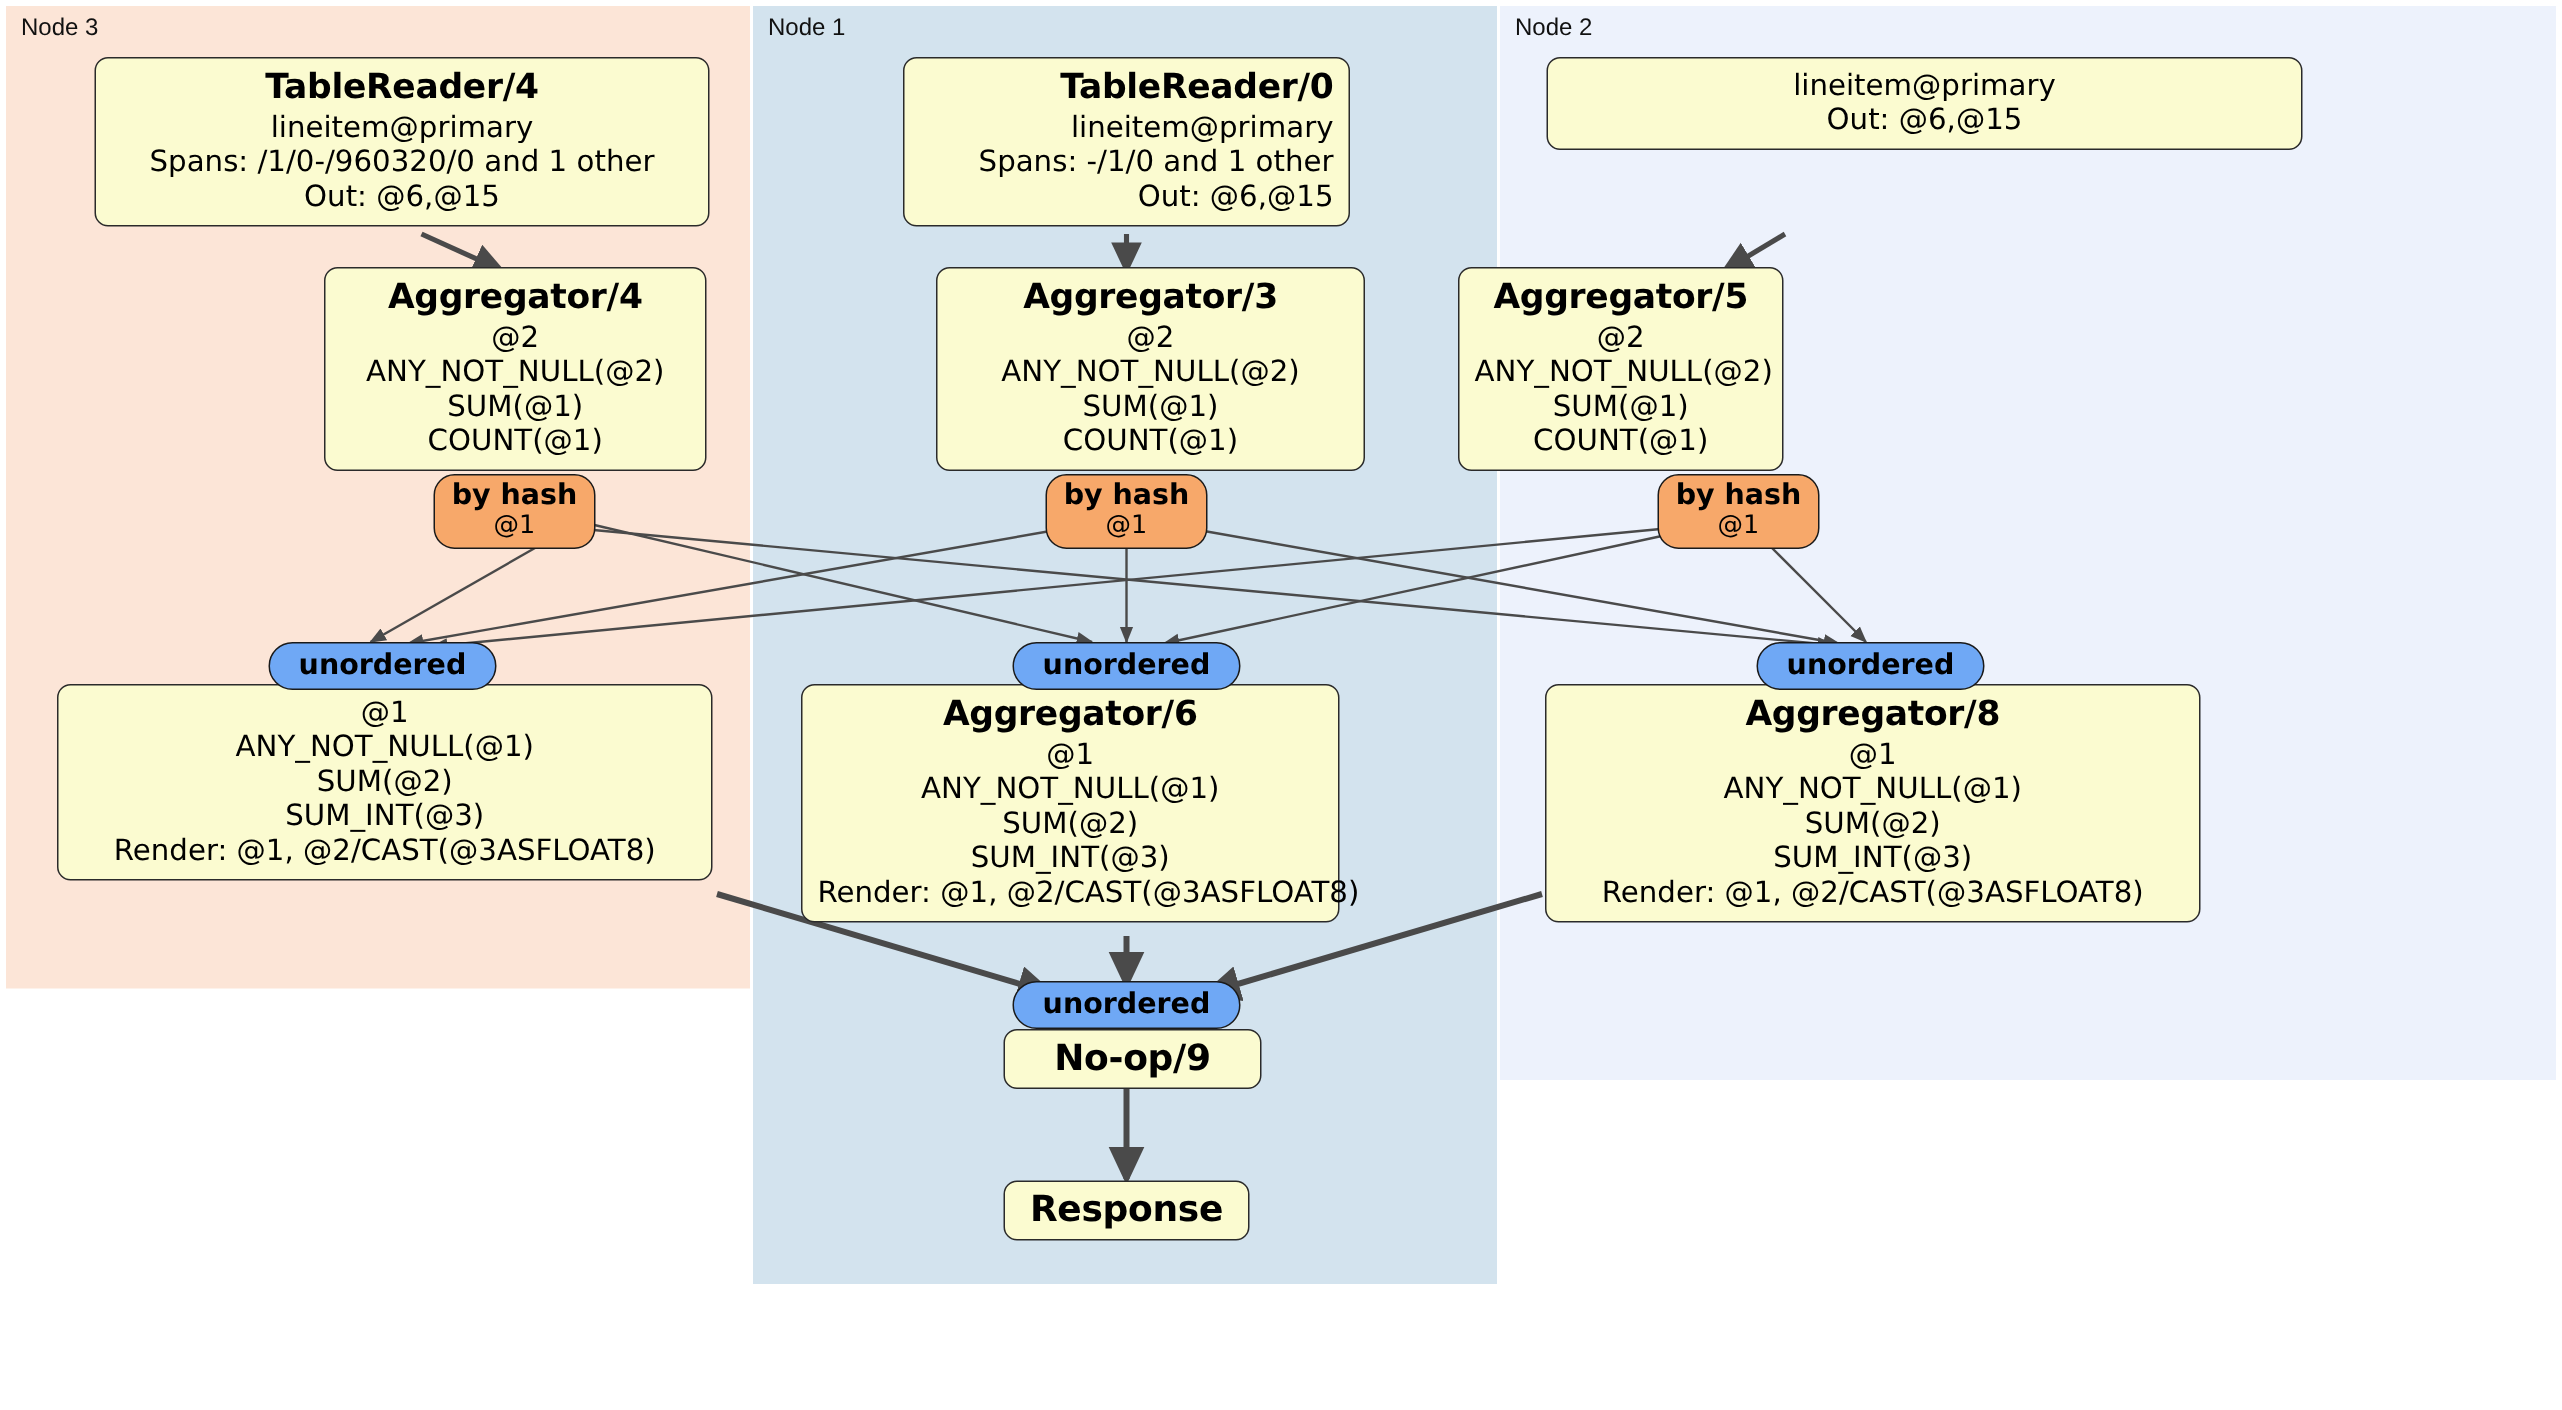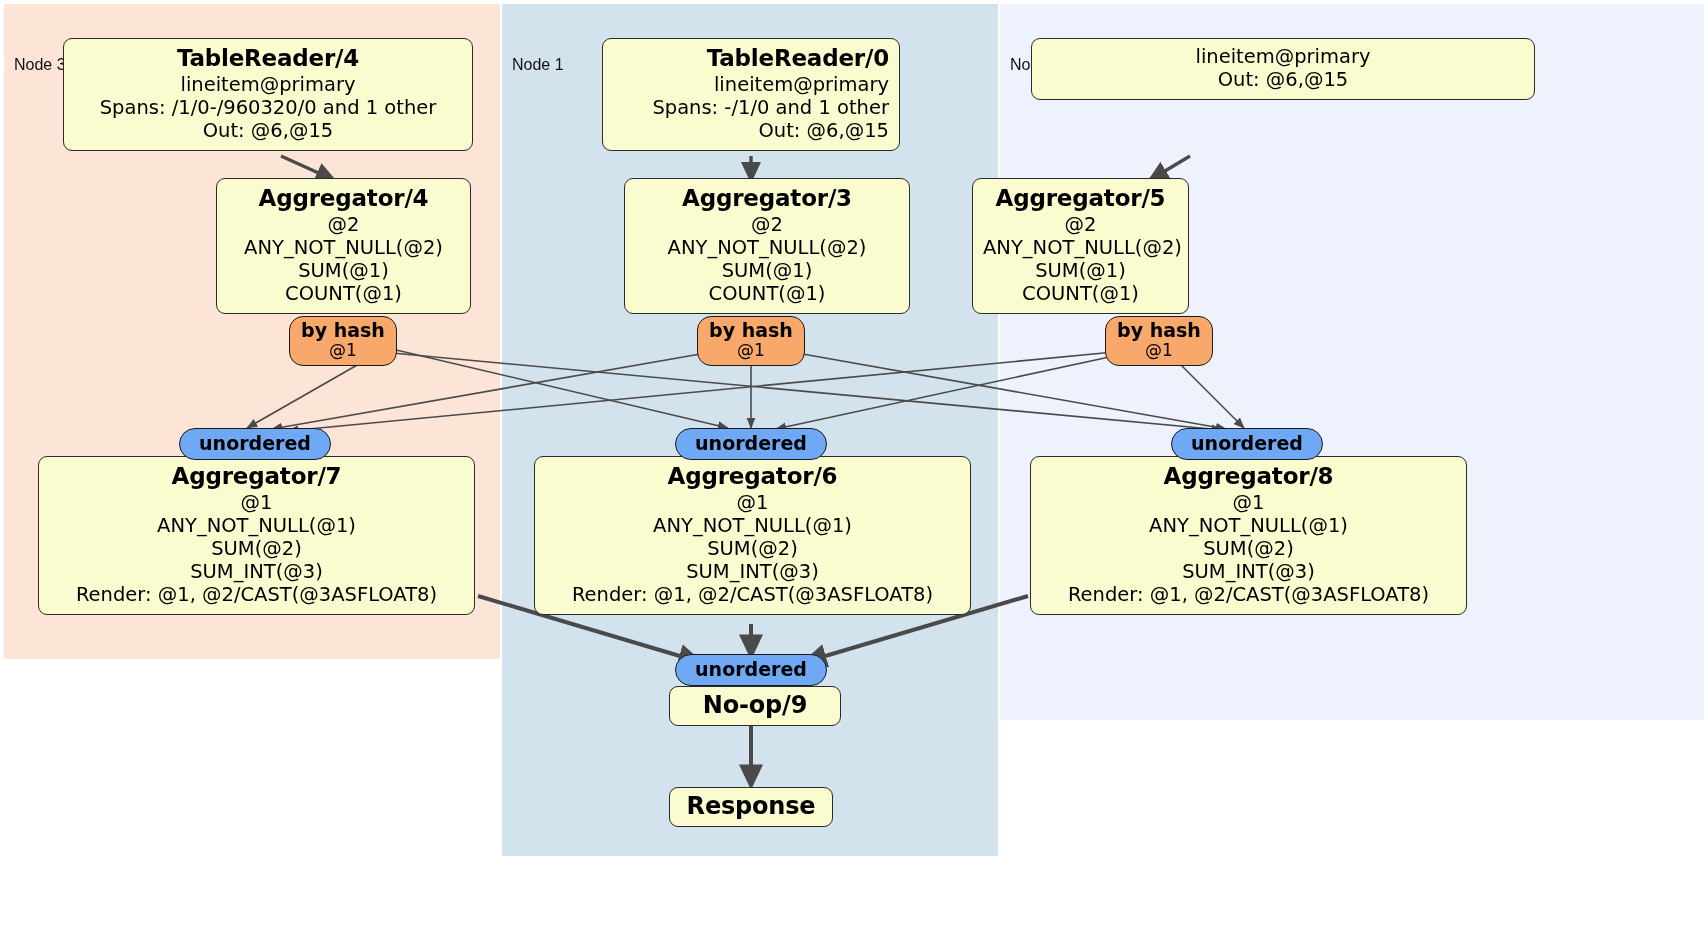--- a/index.html
+++ b/index.html
@@ -19,21 +19,20 @@
     position: absolute;
     box-sizing: border-box;
   }
   .node-label {
     position: absolute;
     top: 6px; left: 10px;
     font-size: 16px;
     color: #111111;
     font-family: "Liberation Sans", sans-serif;
     white-space: nowrap;
-    margin-top: 46px;
   }
 
   
   #edges {
     position: absolute;
     top: 0; left: 0;
     width: 1708px; height: 940px;
     pointer-events: none;
   }
 
@@ -206,29 +205,28 @@
     <div class="b2">@1</div>
   </div>
 
   <div class="badge unordered" style="left:179px; top:428px; width:152px;">unordered</div>
 
   <div class="badge unordered" style="left:675px; top:428px; width:152px;">unordered</div>
 
   <div class="badge unordered" style="left:1171px; top:428px; width:152px;">unordered</div>
 
   <div class="proc" style="left:38px; top:456px; width:437px;">
-    <div class="title">Aggregator/7</div>
     <div class="ln">@1</div>
     <div class="ln">ANY_NOT_NULL(@1)</div>
     <div class="ln">SUM(@2)</div>
     <div class="ln">SUM_INT(@3)</div>
     <div class="ln">Render: @1, @2/CAST(@3ASFLOAT8)</div>
   </div>
 
-  <div class="proc" style="left:534px; top:456px; width:437px;">
+  <div class="proc" style="left:534px; top:456px; width:359px;">
     <div class="title">Aggregator/6</div>
     <div class="ln">@1</div>
     <div class="ln">ANY_NOT_NULL(@1)</div>
     <div class="ln">SUM(@2)</div>
     <div class="ln">SUM_INT(@3)</div>
     <div class="ln">Render: @1, @2/CAST(@3ASFLOAT8)</div>
   </div>
 
   <div class="proc" style="left:1030px; top:456px; width:437px;">
     <div class="title">Aggregator/8</div>

